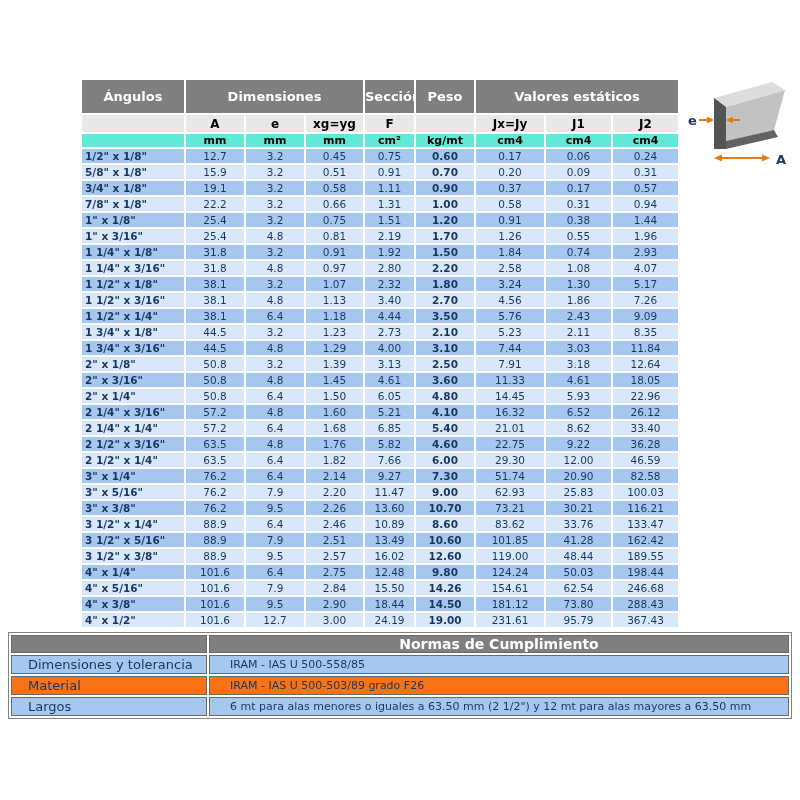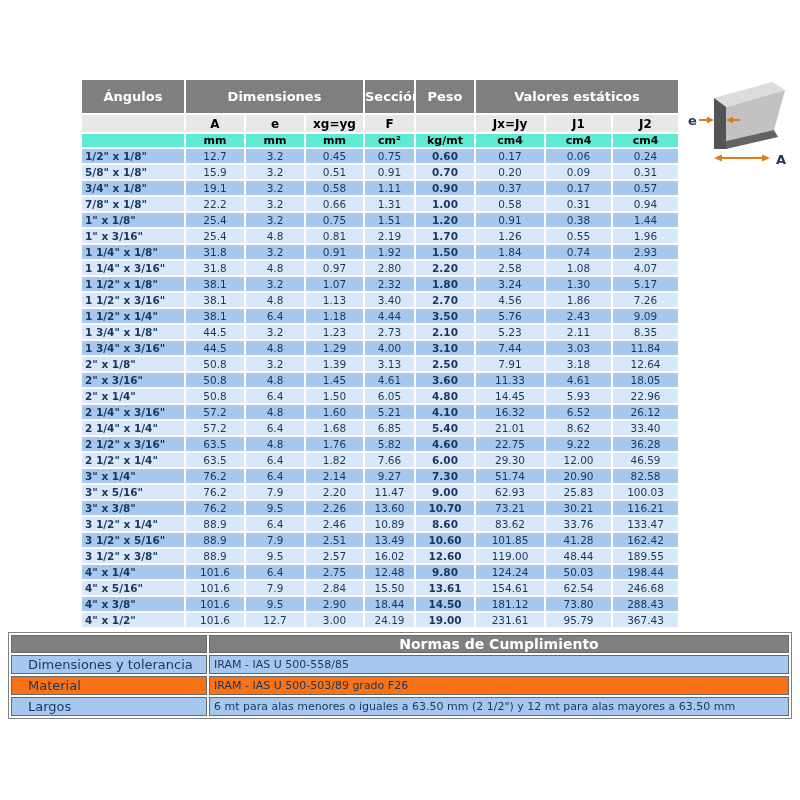--- a/index.html
+++ b/index.html
@@ -23,21 +23,21 @@
 
   
   .diagram { position:absolute; left:682px; top:80px; width:110px; height:88px; }
 
   
   table.normas { position:absolute; left:8px; top:632px; width:784px; table-layout:fixed; background:#ffffff; border:1px solid #808080; }
   .normas th, .normas td { border:1px solid #696969; overflow:hidden; white-space:nowrap; vertical-align:middle; }
   .normas thead th { background:#7f7f7f; height:18px; }
   .normas thead th.title { color:#ffffff; font-weight:bold; font-size:14px; text-align:center; }
   .normas tbody th { text-align:left; font-weight:normal; color:#17365d; font-size:13px; padding-left:16px; height:19px;margin-top:24px; }
-  .normas tbody td { text-align:left; color:#17365d; font-size:11px; padding-left:4px; height:19px; }
+  .normas tbody td { text-align:left; color:#17365d; font-size:11px; padding-left:20px; height:19px; }
   .normas tr.dark  > th, .normas tr.dark  > td { background:#a6c8ef; }
   .normas tr.light > th, .normas tr.light > td { background:#f97316; }
 </style>
 </head>
 <body>
 
 <div class="page">
 
   <table class="main">
     <colgroup>
@@ -379,21 +379,21 @@
           <td>124.24</td>
           <td>50.03</td>
           <td>198.44</td>
         </tr>
         <tr class="light">
           <th>4" x 5/16"</th>
           <td>101.6</td>
           <td>7.9</td>
           <td>2.84</td>
           <td>15.50</td>
-          <td class="peso">13.61</td>
+          <td class="peso">14.26</td>
           <td>154.61</td>
           <td>62.54</td>
           <td>246.68</td>
         </tr>
         <tr class="dark">
           <th>4" x 3/8"</th>
           <td>101.6</td>
           <td>9.5</td>
           <td>2.90</td>
           <td>18.44</td>

